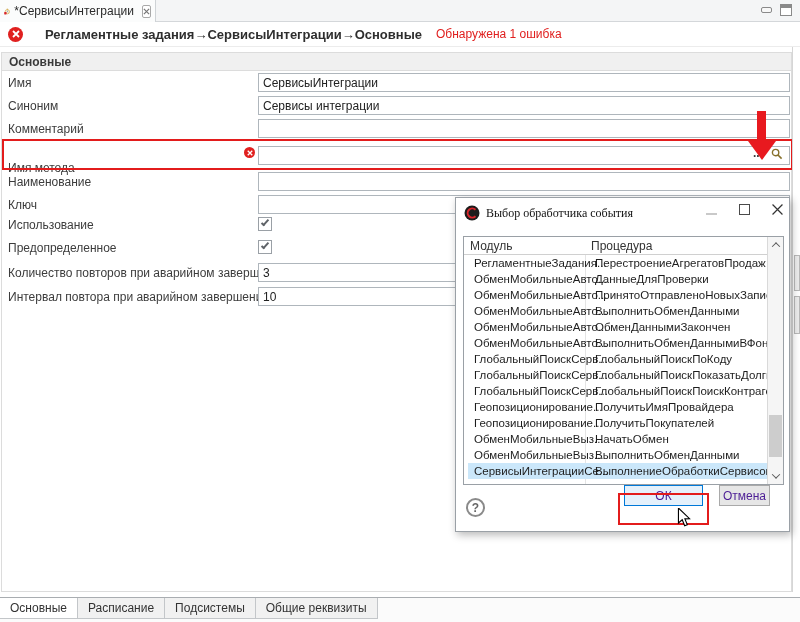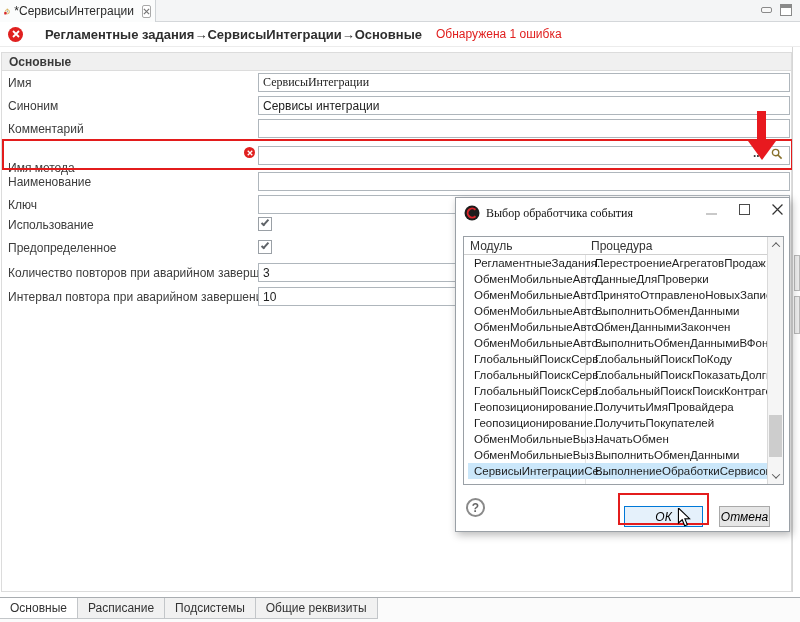--- a/index.html
+++ b/index.html
@@ -69,21 +69,21 @@
   
   .sbar { position:absolute; right:0; top:0; width:16px; height:100%; background:#f5f5f5; border-left:1px solid #d9d9d9; }
   .sb-btn { position:absolute; left:0; width:15px; height:16px; display:flex; align-items:center; justify-content:center; background:#f5f5f5; }
   .chev { width:6px; height:6px; border-left:1.6px solid #5a5a5a; border-top:1.6px solid #5a5a5a; }
   .chev.up { transform:rotate(45deg) translate(1px,1px); }
   .chev.dn { transform:rotate(-135deg) translate(1px,1px); }
   .sb-thumb { position:absolute; left:1px; width:13px; background:#cdcdcd; }
 
   
   .help-circ { position:absolute; left:10px; top:300px; width:19px; height:19px; border:2px solid #8a8a8a; border-radius:50%; color:#666; font-weight:bold; font-size:12px; display:flex; align-items:center; justify-content:center; background:#fff; }
-  .btn { position:absolute; top:308px; height:21px; font-family:"Liberation Sans","DejaVu Sans",sans-serif; font-size:12px; color:#000000; display:flex; align-items:center; justify-content:center; cursor:pointer;font-style:italic; }
+  .btn { position:absolute; top:287px; height:21px; font-family:"Liberation Sans","DejaVu Sans",sans-serif; font-size:12px; color:#4c1d95; display:flex; align-items:center; justify-content:center; cursor:pointer; }
   .btn-ok { left:168px; width:79px; background:#e5f1fb; border:1px solid #0078d7; }
   .btn-cancel { left:263px; width:51px; background:#e6e6e6; border:1px solid #a9a9a9; }
 
   
   .pagetabs { position:absolute; left:0; top:597px; width:800px; height:25px; background:#fbfbfb; border-top:1px solid #a9adb1; display:flex; }
   .ptab { height:21px; padding:0 10px; display:flex; align-items:center; border-right:1px solid #c3c6c9; border-bottom:1px solid #c3c6c9; background:#f1f1f1; color:#333; white-space:nowrap; }
   .ptab.active { background:#fff; border-bottom:1px solid #c3c6c9; font-weight:normal; }
 
   .cursor { position:absolute; left:676px; top:508px; }
 </style>
@@ -124,21 +124,21 @@
     <span class="crumb-error">Обнаружена 1 ошибка</span>
   </div>
 
   <div class="groupbox">
     <div class="group-head">
       <span>Основные</span>
     </div>
   </div>
 
   <span class="frm-label" style="top:76px">Имя</span>
-  <input class="frm-field" style="top: 73px; font-family: Liberation Serif, serif;" value="СервисыИнтеграции">
+  <input class="frm-field" style="top: 73px;" value="СервисыИнтеграции">
 
   <span class="frm-label" style="top:99px">Синоним</span>
   <input class="frm-field" style="top: 96px;" value="Сервисы интеграции">
 
   <span class="frm-label" style="top:122px">Комментарий</span>
   <input class="frm-field" style="top: 119px;" value="">
 
   <span class="frm-label" style="top:161px">Имя метода</span>
   <span class="err-dot" style="top:147px">
     <svg width="6" height="6" viewBox="0 0 8 8">

